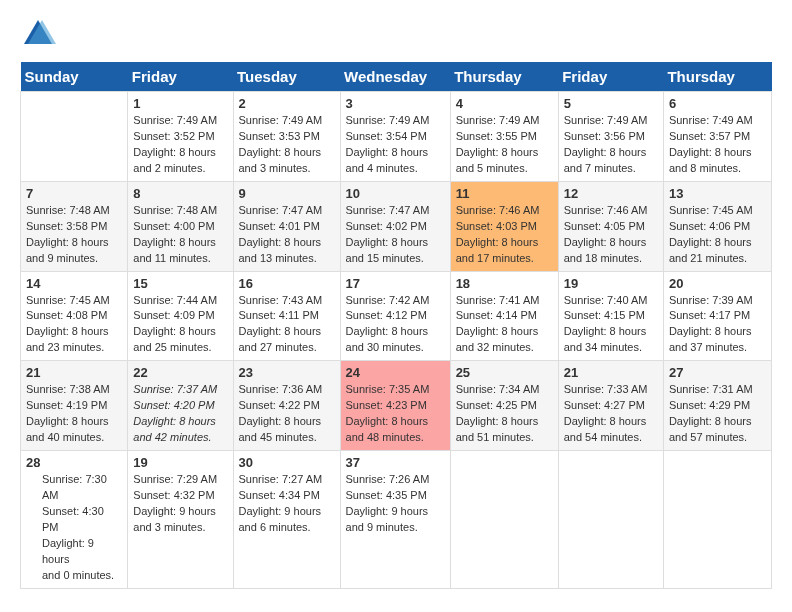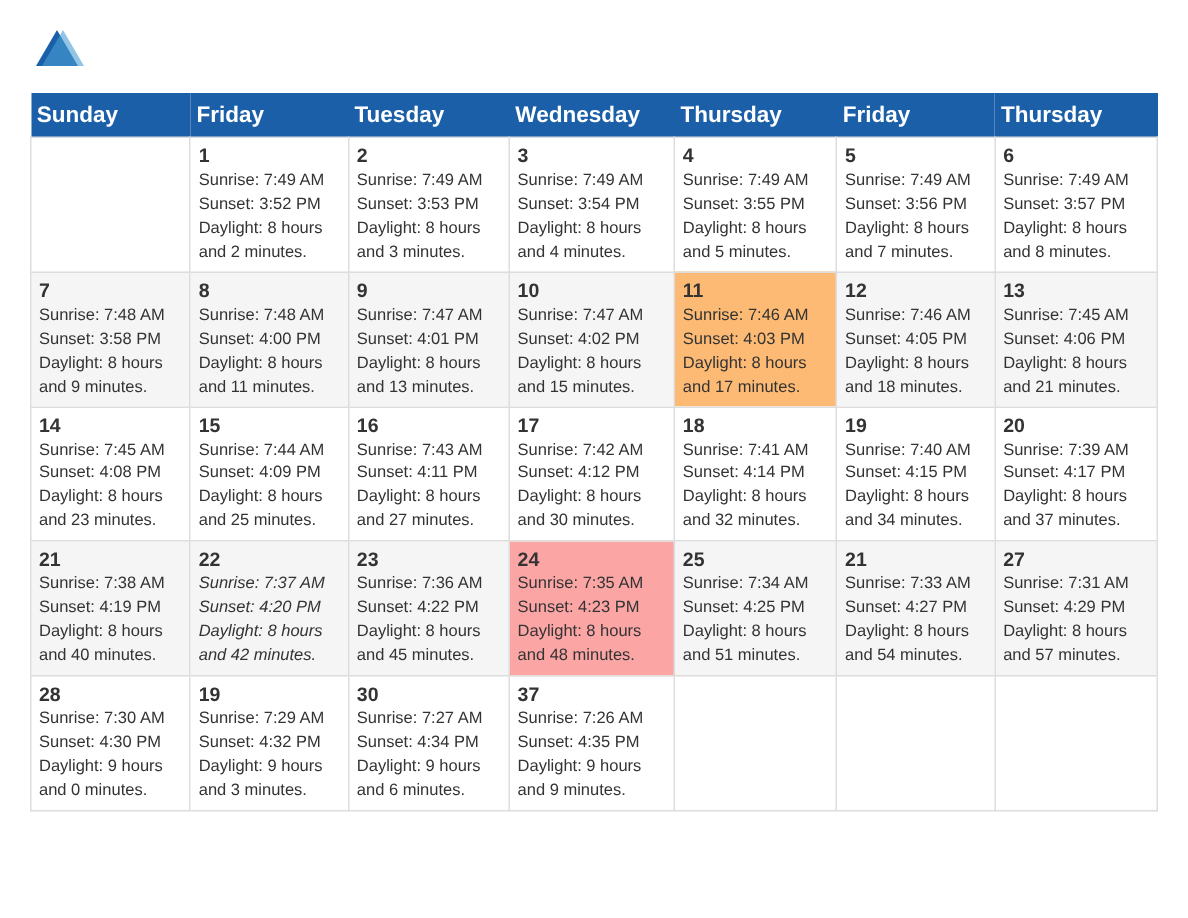--- a/index.html
+++ b/index.html
@@ -314,21 +314,21 @@
           <span class="day-number">27</span>
           <div class="day-info" style="white-space: pre-line;">Sunrise: 7:31 AM
 Sunset: 4:29 PM
 Daylight: 8 hours
 and 57 minutes.</div>
         </td>
       </tr>
       <tr>
         <td>
           <span class="day-number">28</span>
-          <div class="day-info" style="white-space: pre-line;">Sunrise: 7:30 AM
+          <div class="day-info" style="white-space: pre-line; margin-left: 16px;">Sunrise: 7:30 AM
 Sunset: 4:30 PM
 Daylight: 9 hours
 and 0 minutes.</div>
         </td>
         <td>
           <span class="day-number">19</span>
           <div class="day-info" style="white-space: pre-line;">Sunrise: 7:29 AM
 Sunset: 4:32 PM
 Daylight: 9 hours
 and 3 minutes.</div>

